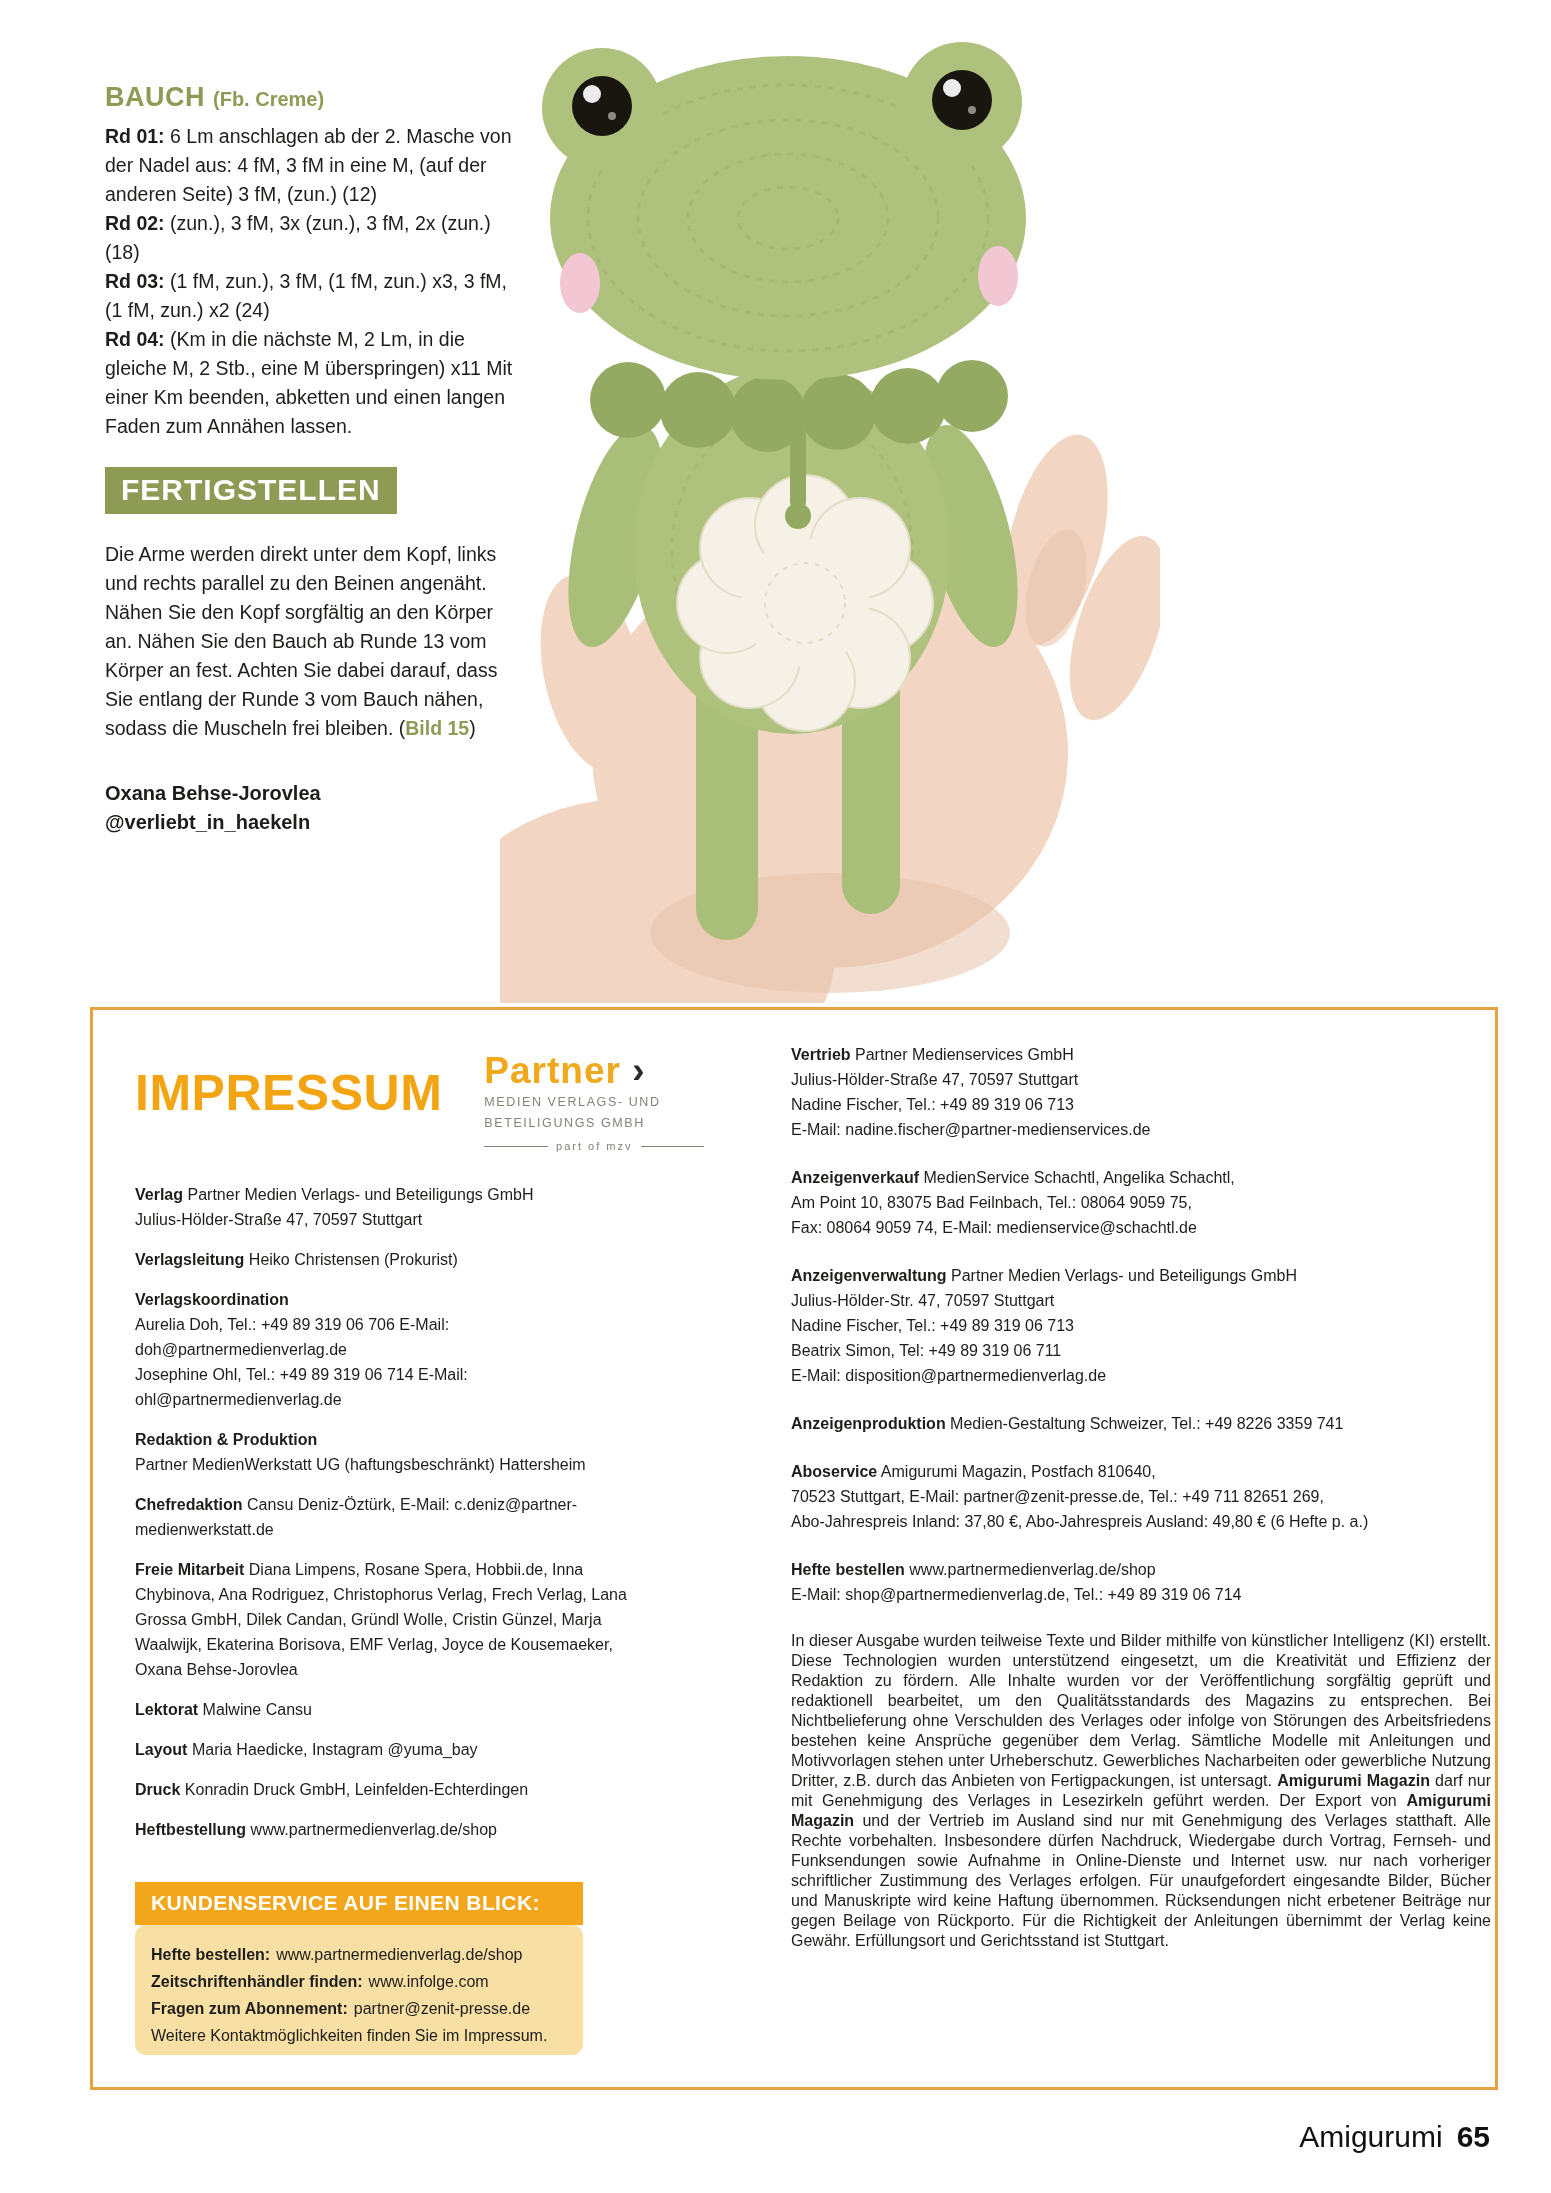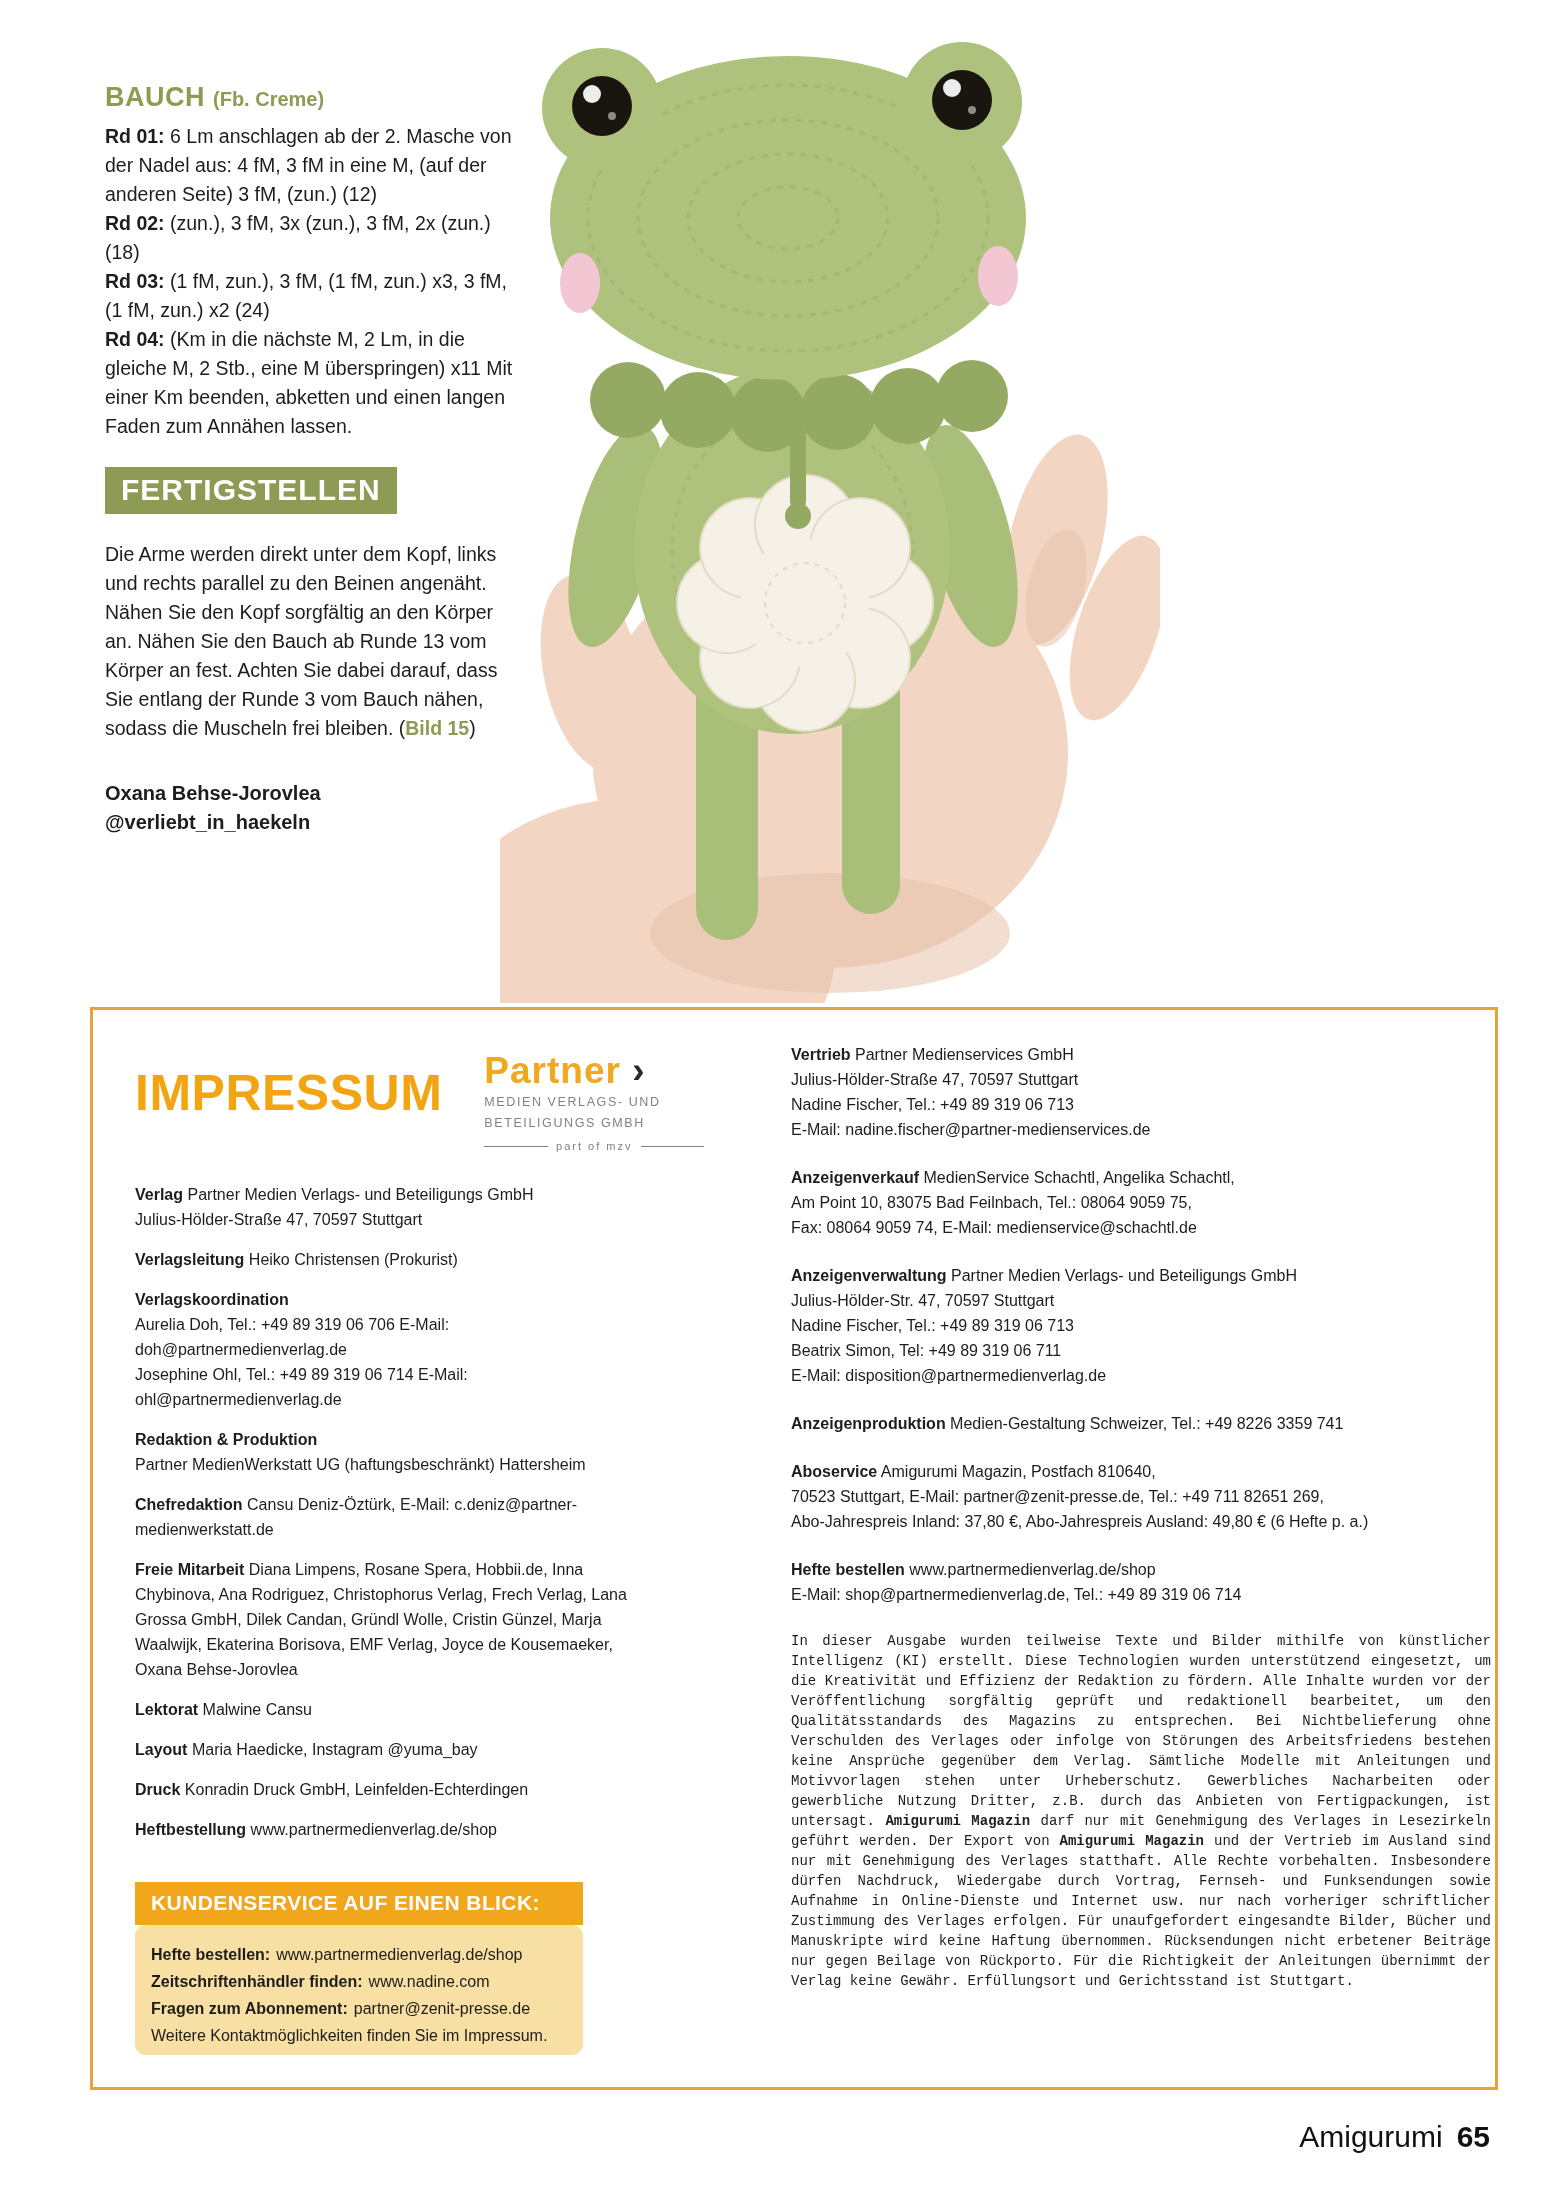--- a/index.html
+++ b/index.html
@@ -30,21 +30,21 @@
   .imp-title{color:#f2a413;font-weight:bold;font-size:50px;letter-spacing:.5px;line-height:54px;margin-top:14px;}
   .logo{width:220px;flex:0 0 auto;}
   .logo-word{font-size:37px;color:#f0a81c;font-weight:bold;letter-spacing:1px;line-height:38px;}
   .logo-word .arr{color:#2b2b28;font-weight:bold;}
   .logo-sub{color:#83837a;font-weight:normal;font-size:12.5px;letter-spacing:1.6px;line-height:17px;margin-top:4px;}
   .logo-tag{display:flex;align-items:center;gap:8px;color:#83837a;font-size:11px;letter-spacing:2px;margin-top:8px;}
   .logo-tag .dash{flex:1;border-top:1.5px solid #83837a;height:0;}
   .entry{font-size:16px;line-height:25px;margin-bottom:15px;}
   .entry b{font-weight:bold;}
   .imp-right .entry{margin-bottom:23px;}
-  .fine{margin-top:24px;font-size:14px;line-height:20px;text-align:justify;font-family:Liberation Mono, monospace;}
+  .fine{margin-top:24px;font-size:16px;line-height:20px;text-align:justify;}
   .seg-b{font-weight:bold;}
   
   .ks{margin-top:40px;width:448px;}
   .ks-head{background:#f2a61c;color:#fff;font-weight:bold;font-size:21px;
     padding:9px 16px 10px 16px;letter-spacing:.4px;}
   .ks-body{background:#f8dfa3;padding:16px 16px 6px 16px;font-size:16px;line-height:27px;border-radius:11px;}
   .ks-line b{font-weight:bold;margin-right:6px;}
   .ks-line b:empty{margin-right:0;}
   
   .footer{position:absolute;left:1100px;top:2120px;width:390px;text-align:right;
@@ -234,21 +234,21 @@
           <div></div>
         </div>
       </div>
 
     <div class="ks">
       <div class="ks-head">KUNDENSERVICE AUF EINEN BLICK:</div>
       <div class="ks-body">
 
           <div class="ks-line"><b>Hefte bestellen:</b><span>www.partnermedienverlag.de/shop</span></div>
 
-          <div class="ks-line"><b>Zeitschriftenhändler finden:</b><span>www.nadine.com</span></div>
+          <div class="ks-line"><b>Zeitschriftenhändler finden:</b><span>www.infolge.com</span></div>
 
           <div class="ks-line"><b>Fragen zum Abonnement:</b><span>partner@zenit-presse.de</span></div>
 
           <div class="ks-line"><b></b><span>Weitere Kontaktmöglichkeiten finden Sie im Impressum.</span></div>
         </div>
     </div>
   </div>
 
   <div class="imp-right">
     <div>

